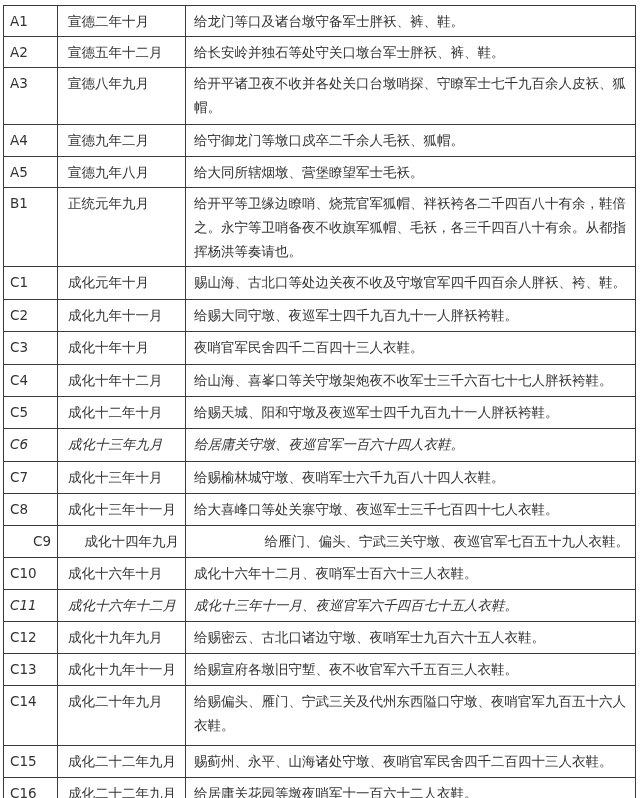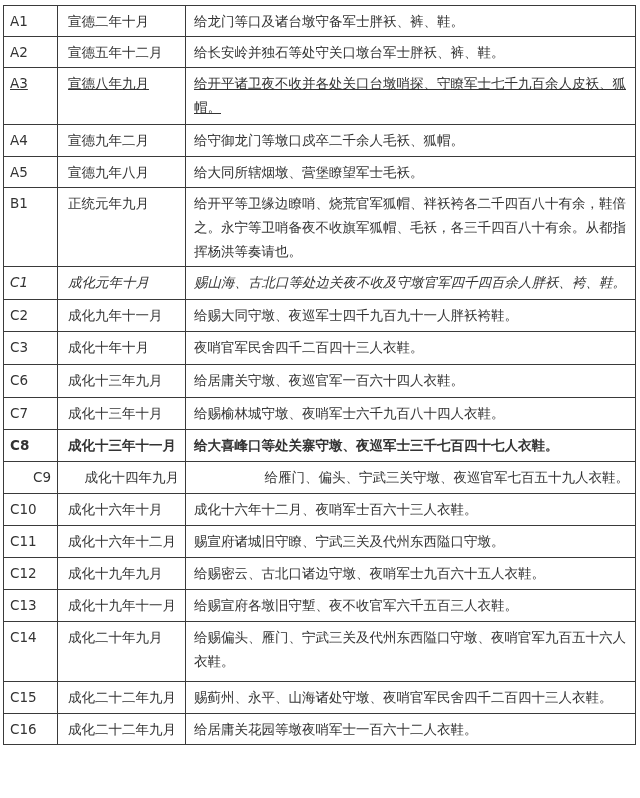--- a/index.html
+++ b/index.html
@@ -26,84 +26,94 @@
       <tr style="height: 30px;">
         <td class="id">A1</td>
         <td class="date">宣德二年十月</td>
         <td class="desc">给龙门等口及诸台墩守备军士胖袄、裤、鞋。</td>
       </tr>
       <tr style="height: 30px;">
         <td class="id">A2</td>
         <td class="date">宣德五年十二月</td>
         <td class="desc">给长安岭并独石等处守关口墩台军士胖袄、裤、鞋。</td>
       </tr>
-      <tr style="height: 57px; text-decoration: underline;">
+      <tr style="height: 57px;">
         <td class="id">A3</td>
         <td class="date">宣德八年九月</td>
         <td class="desc">给开平诸卫夜不收并各处关口台墩哨探、守瞭军士七千九百余人皮袄、狐帽。</td>
       </tr>
       <tr style="height: 32px;">
         <td class="id">A4</td>
         <td class="date">宣德九年二月</td>
         <td class="desc">给守御龙门等墩口戍卒二千余人毛袄、狐帽。</td>
       </tr>
       <tr style="height: 30px;">
         <td class="id">A5</td>
         <td class="date">宣德九年八月</td>
         <td class="desc">给大同所辖烟墩、营堡瞭望军士毛袄。</td>
       </tr>
       <tr style="height: 78px; margin-left: 18px;">
         <td class="id">B1</td>
         <td class="date">正统元年九月</td>
         <td class="desc">给开平等卫缘边瞭哨、烧荒官军狐帽、袢袄袴各二千四百八十有余，鞋倍之。永宁等卫哨备夜不收旗军狐帽、毛袄，各三千四百八十有余。从都指挥杨洪等奏请也。</td>
       </tr>
-      <tr style="height: 33px; font-style: italic;">
+      <tr style="height: 33px;">
         <td class="id">C1</td>
         <td class="date">成化元年十月</td>
         <td class="desc">赐山海、古北口等处边关夜不收及守墩官军四千四百余人胖袄、袴、鞋。</td>
       </tr>
       <tr style="height: 32px;">
         <td class="id">C2</td>
         <td class="date">成化九年十一月</td>
         <td class="desc">给赐大同守墩、夜巡军士四千九百九十一人胖袄袴鞋。</td>
       </tr>
       <tr style="height: 33px;">
         <td class="id">C3</td>
         <td class="date">成化十年十月</td>
         <td class="desc">夜哨官军民舍四千二百四十三人衣鞋。</td>
       </tr>
-      <tr style="height: 33px;">
+      <tr style="height: 32px;">
+        <td class="id">C4</td>
+        <td class="date">成化十年十二月</td>
+        <td class="desc">给山海、喜峯口等关守墩架炮夜不收军士三千六百七十七人胖袄袴鞋。</td>
+      </tr>
+      <tr style="height: 32px;">
+        <td class="id">C5</td>
+        <td class="date">成化十二年十月</td>
+        <td class="desc">给赐天城、阳和守墩及夜巡军士四千九百九十一人胖袄袴鞋。</td>
+      </tr>
+      <tr style="height: 33px; font-style: italic;">
         <td class="id">C6</td>
         <td class="date">成化十三年九月</td>
         <td class="desc">给居庸关守墩、夜巡官军一百六十四人衣鞋。</td>
       </tr>
       <tr style="height: 32px; margin-top: 28px;">
         <td class="id">C7</td>
         <td class="date">成化十三年十月</td>
         <td class="desc">给赐榆林城守墩、夜哨军士六千九百八十四人衣鞋。</td>
       </tr>
-      <tr style="height: 32px; font-weight: bold;">
+      <tr style="height: 32px;">
         <td class="id">C8</td>
         <td class="date">成化十三年十一月</td>
         <td class="desc">给大喜峰口等处关寨守墩、夜巡军士三千七百四十七人衣鞋。</td>
       </tr>
       <tr style="height: 32px; text-align: right;">
         <td class="id">C9</td>
         <td class="date">成化十四年九月</td>
         <td class="desc">给雁门、偏头、宁武三关守墩、夜巡官军七百五十九人衣鞋。</td>
       </tr>
       <tr style="height: 32px;">
         <td class="id">C10</td>
         <td class="date">成化十六年十月</td>
         <td class="desc">成化十六年十二月、夜哨军士百六十三人衣鞋。</td>
       </tr>
-      <tr style="height: 32px;">
+      <tr style="height: 32px; font-style: italic;">
         <td class="id">C11</td>
         <td class="date">成化十六年十二月</td>
-        <td class="desc">赐宣府诸城旧守瞭、宁武三关及代州东西隘口守墩。</td>
+        <td class="desc">成化十三年十一月、夜巡官军六千四百七十五人衣鞋。</td>
       </tr>
       <tr style="height: 32px;">
         <td class="id">C12</td>
         <td class="date">成化十九年九月</td>
         <td class="desc">给赐密云、古北口诸边守墩、夜哨军士九百六十五人衣鞋。</td>
       </tr>
       <tr style="height: 32px;">
         <td class="id">C13</td>
         <td class="date">成化十九年十一月</td>
         <td class="desc">给赐宣府各墩旧守塹、夜不收官军六千五百三人衣鞋。</td>

